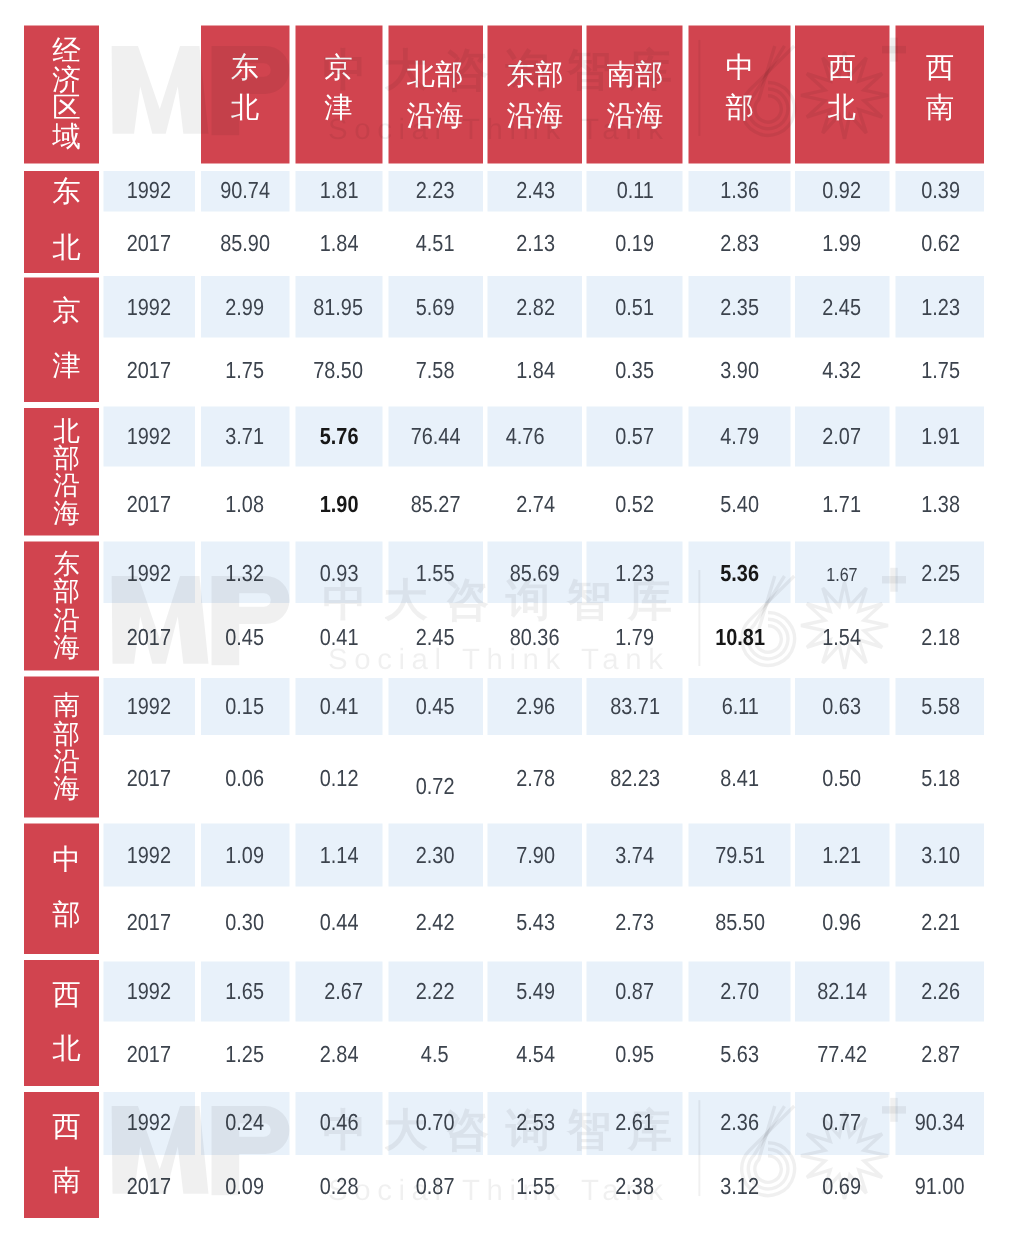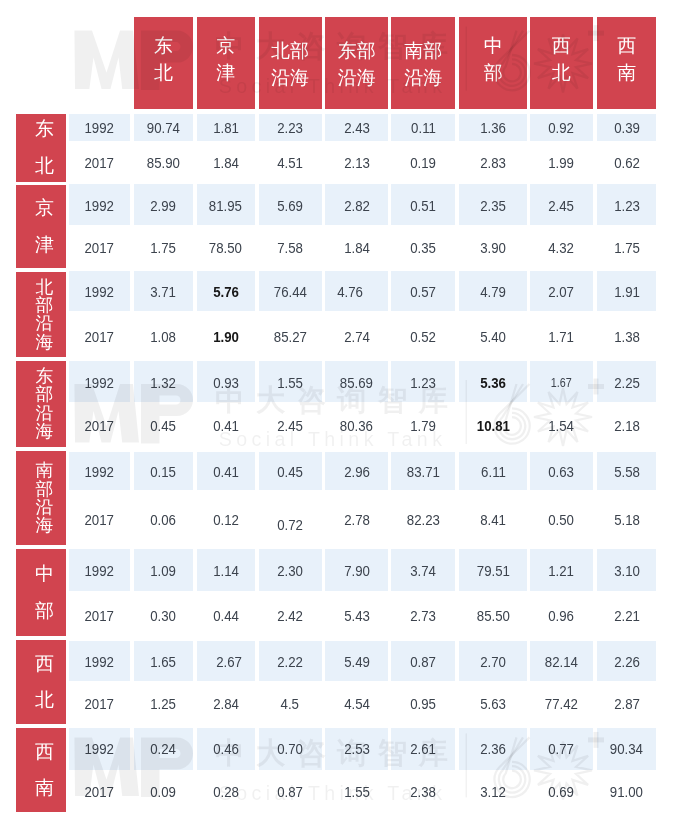--- a/index.html
+++ b/index.html
@@ -103,20 +103,23 @@
     </g>
     <g data-name="watermark-plus-mark">
       <rect x="588" y="0" width="16" height="5"></rect>
       <rect x="593.5" y="-5.5" width="5" height="16"></rect>
     </g>
   </g>
 </g>
       </svg>
     </div>
 <div class="tbl" data-name="data-table">
+<div class="hcell" data-name="header-cell-region" style="left:16.1px;top:17px;width:49.8px;height:91.5px;">
+        <span class="vert" data-name="header-cell-region-label">经济区域</span>
+      </div>
 <div class="hcell" data-name="header-cell-0" style="left:133.8px;top:17px;width:59.2px;height:91.5px;">
         <span data-name="header-cell-label">东北</span>
       </div>
 <div class="hcell" data-name="header-cell-1" style="left:196.6px;top:17px;width:58.3px;height:91.5px;">
         <span data-name="header-cell-label">京津</span>
       </div>
 <div class="hcell w2" data-name="header-cell-2" style="left:258.5px;top:17px;width:63px;height:91.5px;">
         <span data-name="header-cell-label">北部沿海</span>
       </div>
 <div class="hcell w2" data-name="header-cell-3" style="left:325.2px;top:17px;width:62.9px;height:91.5px;">

